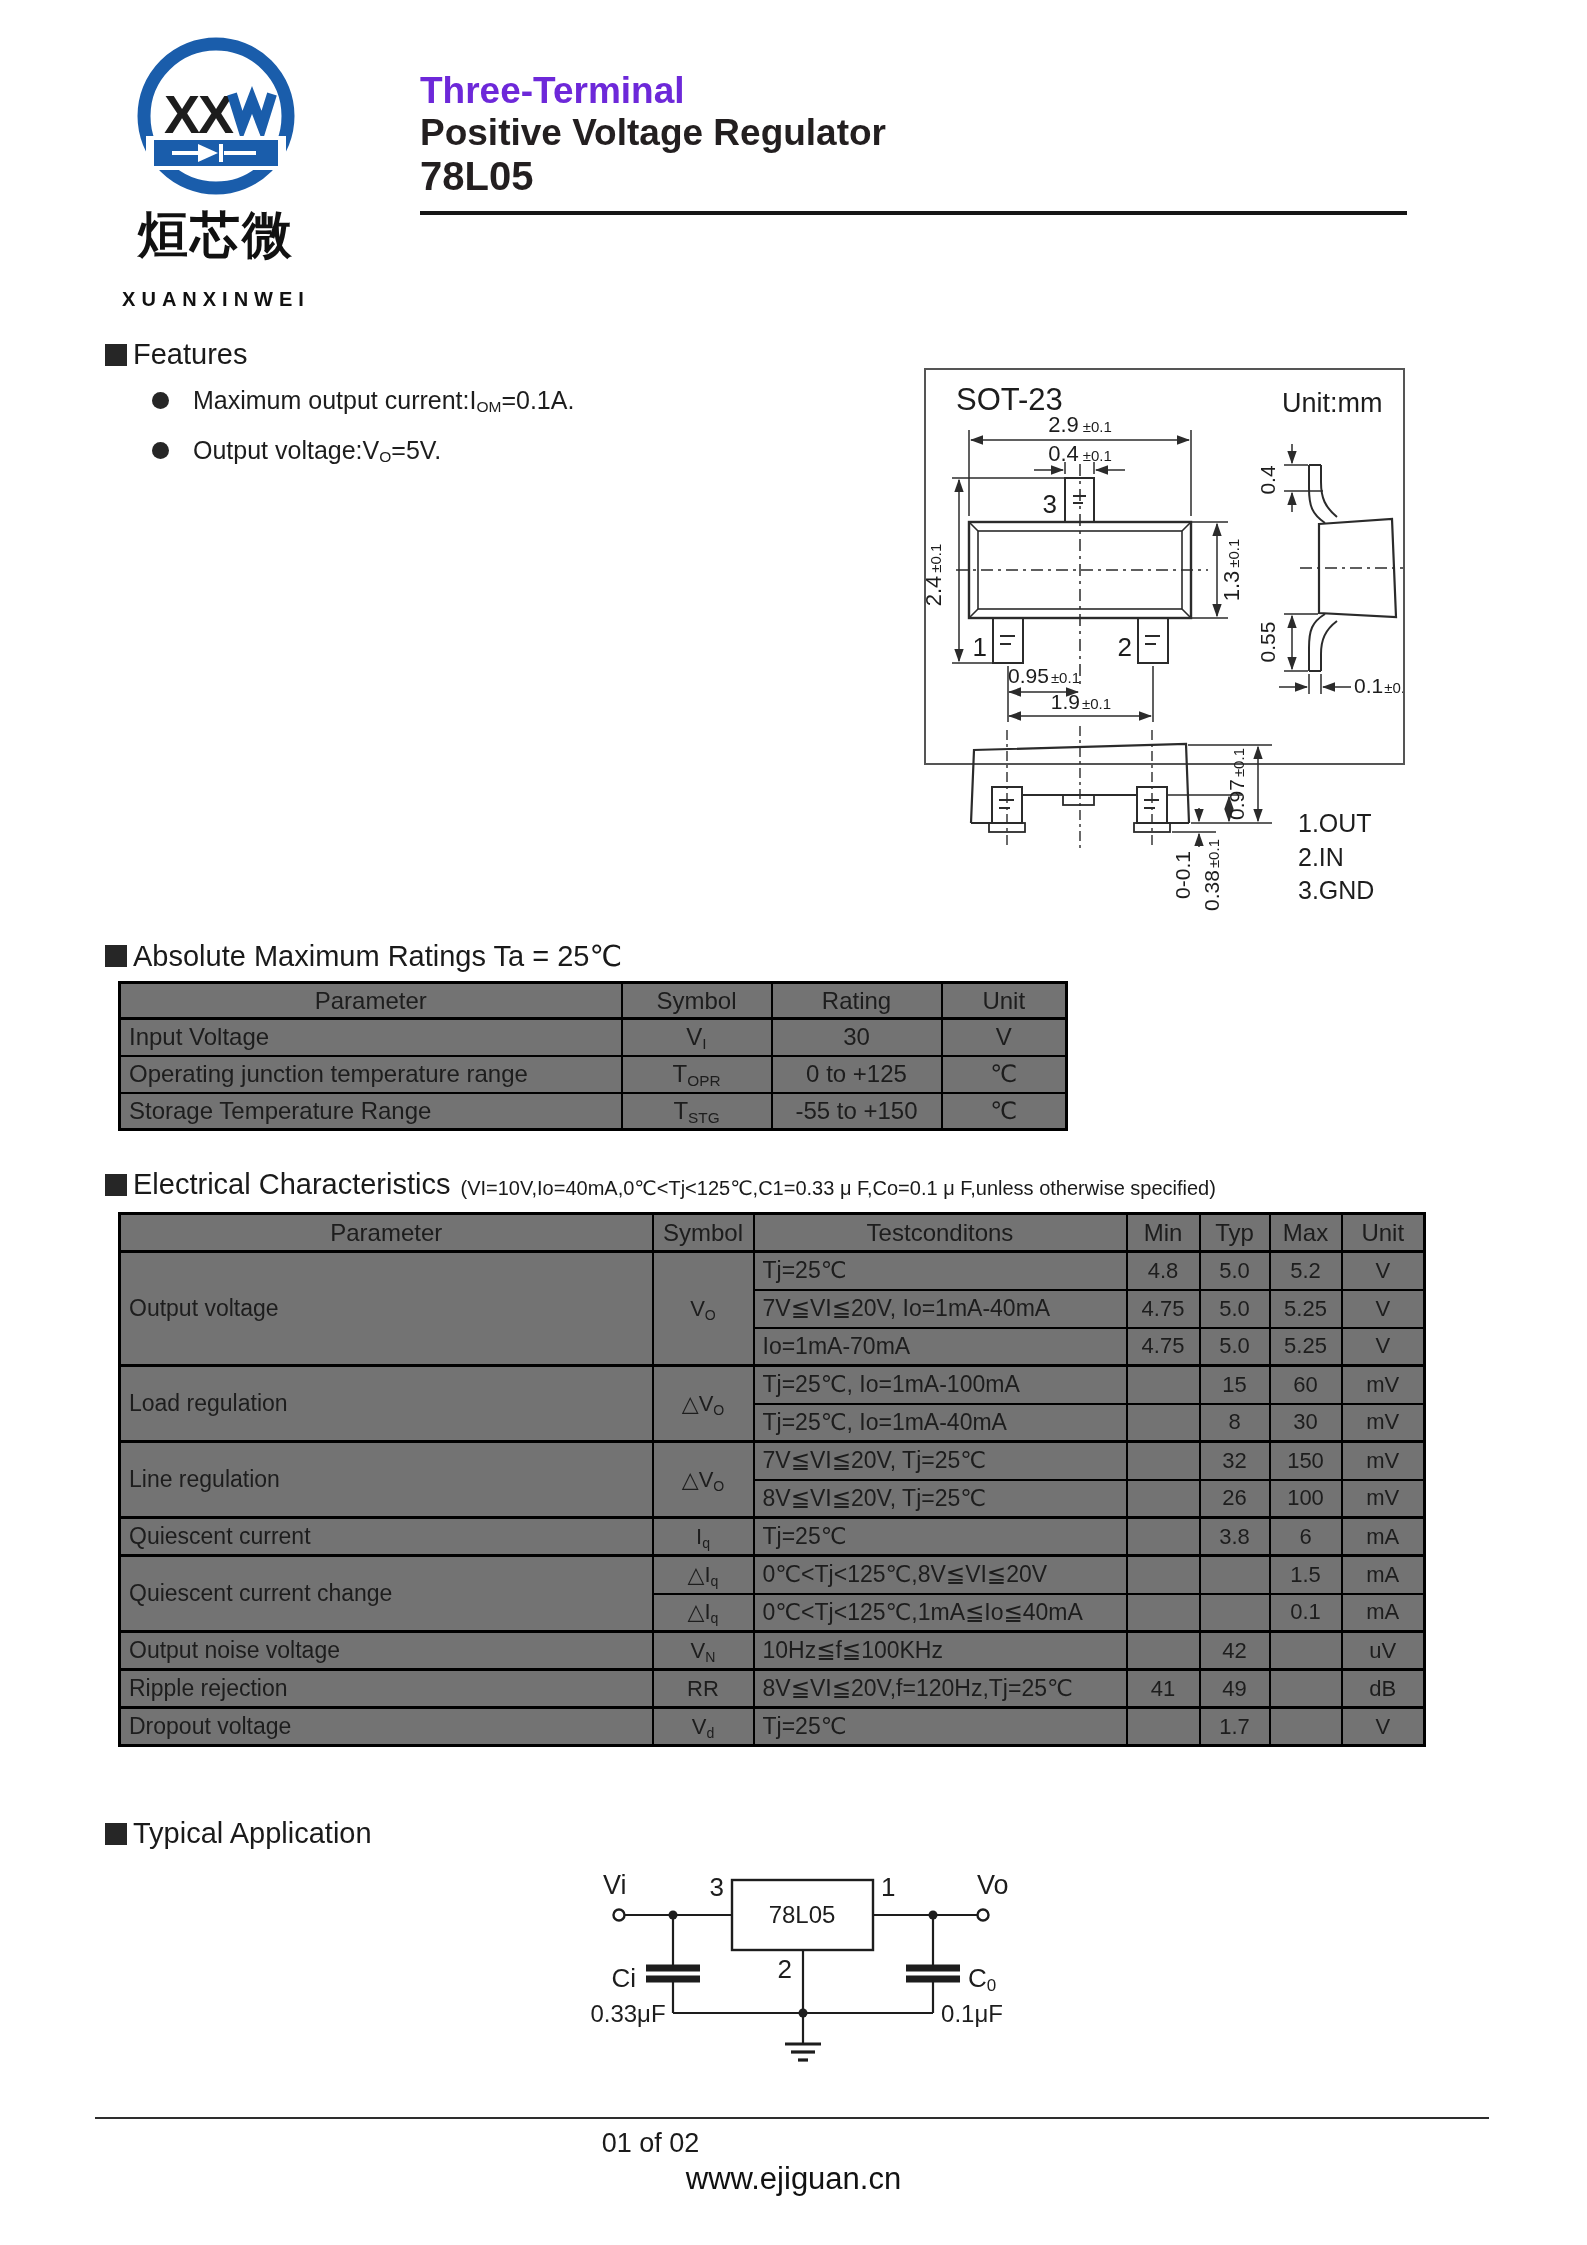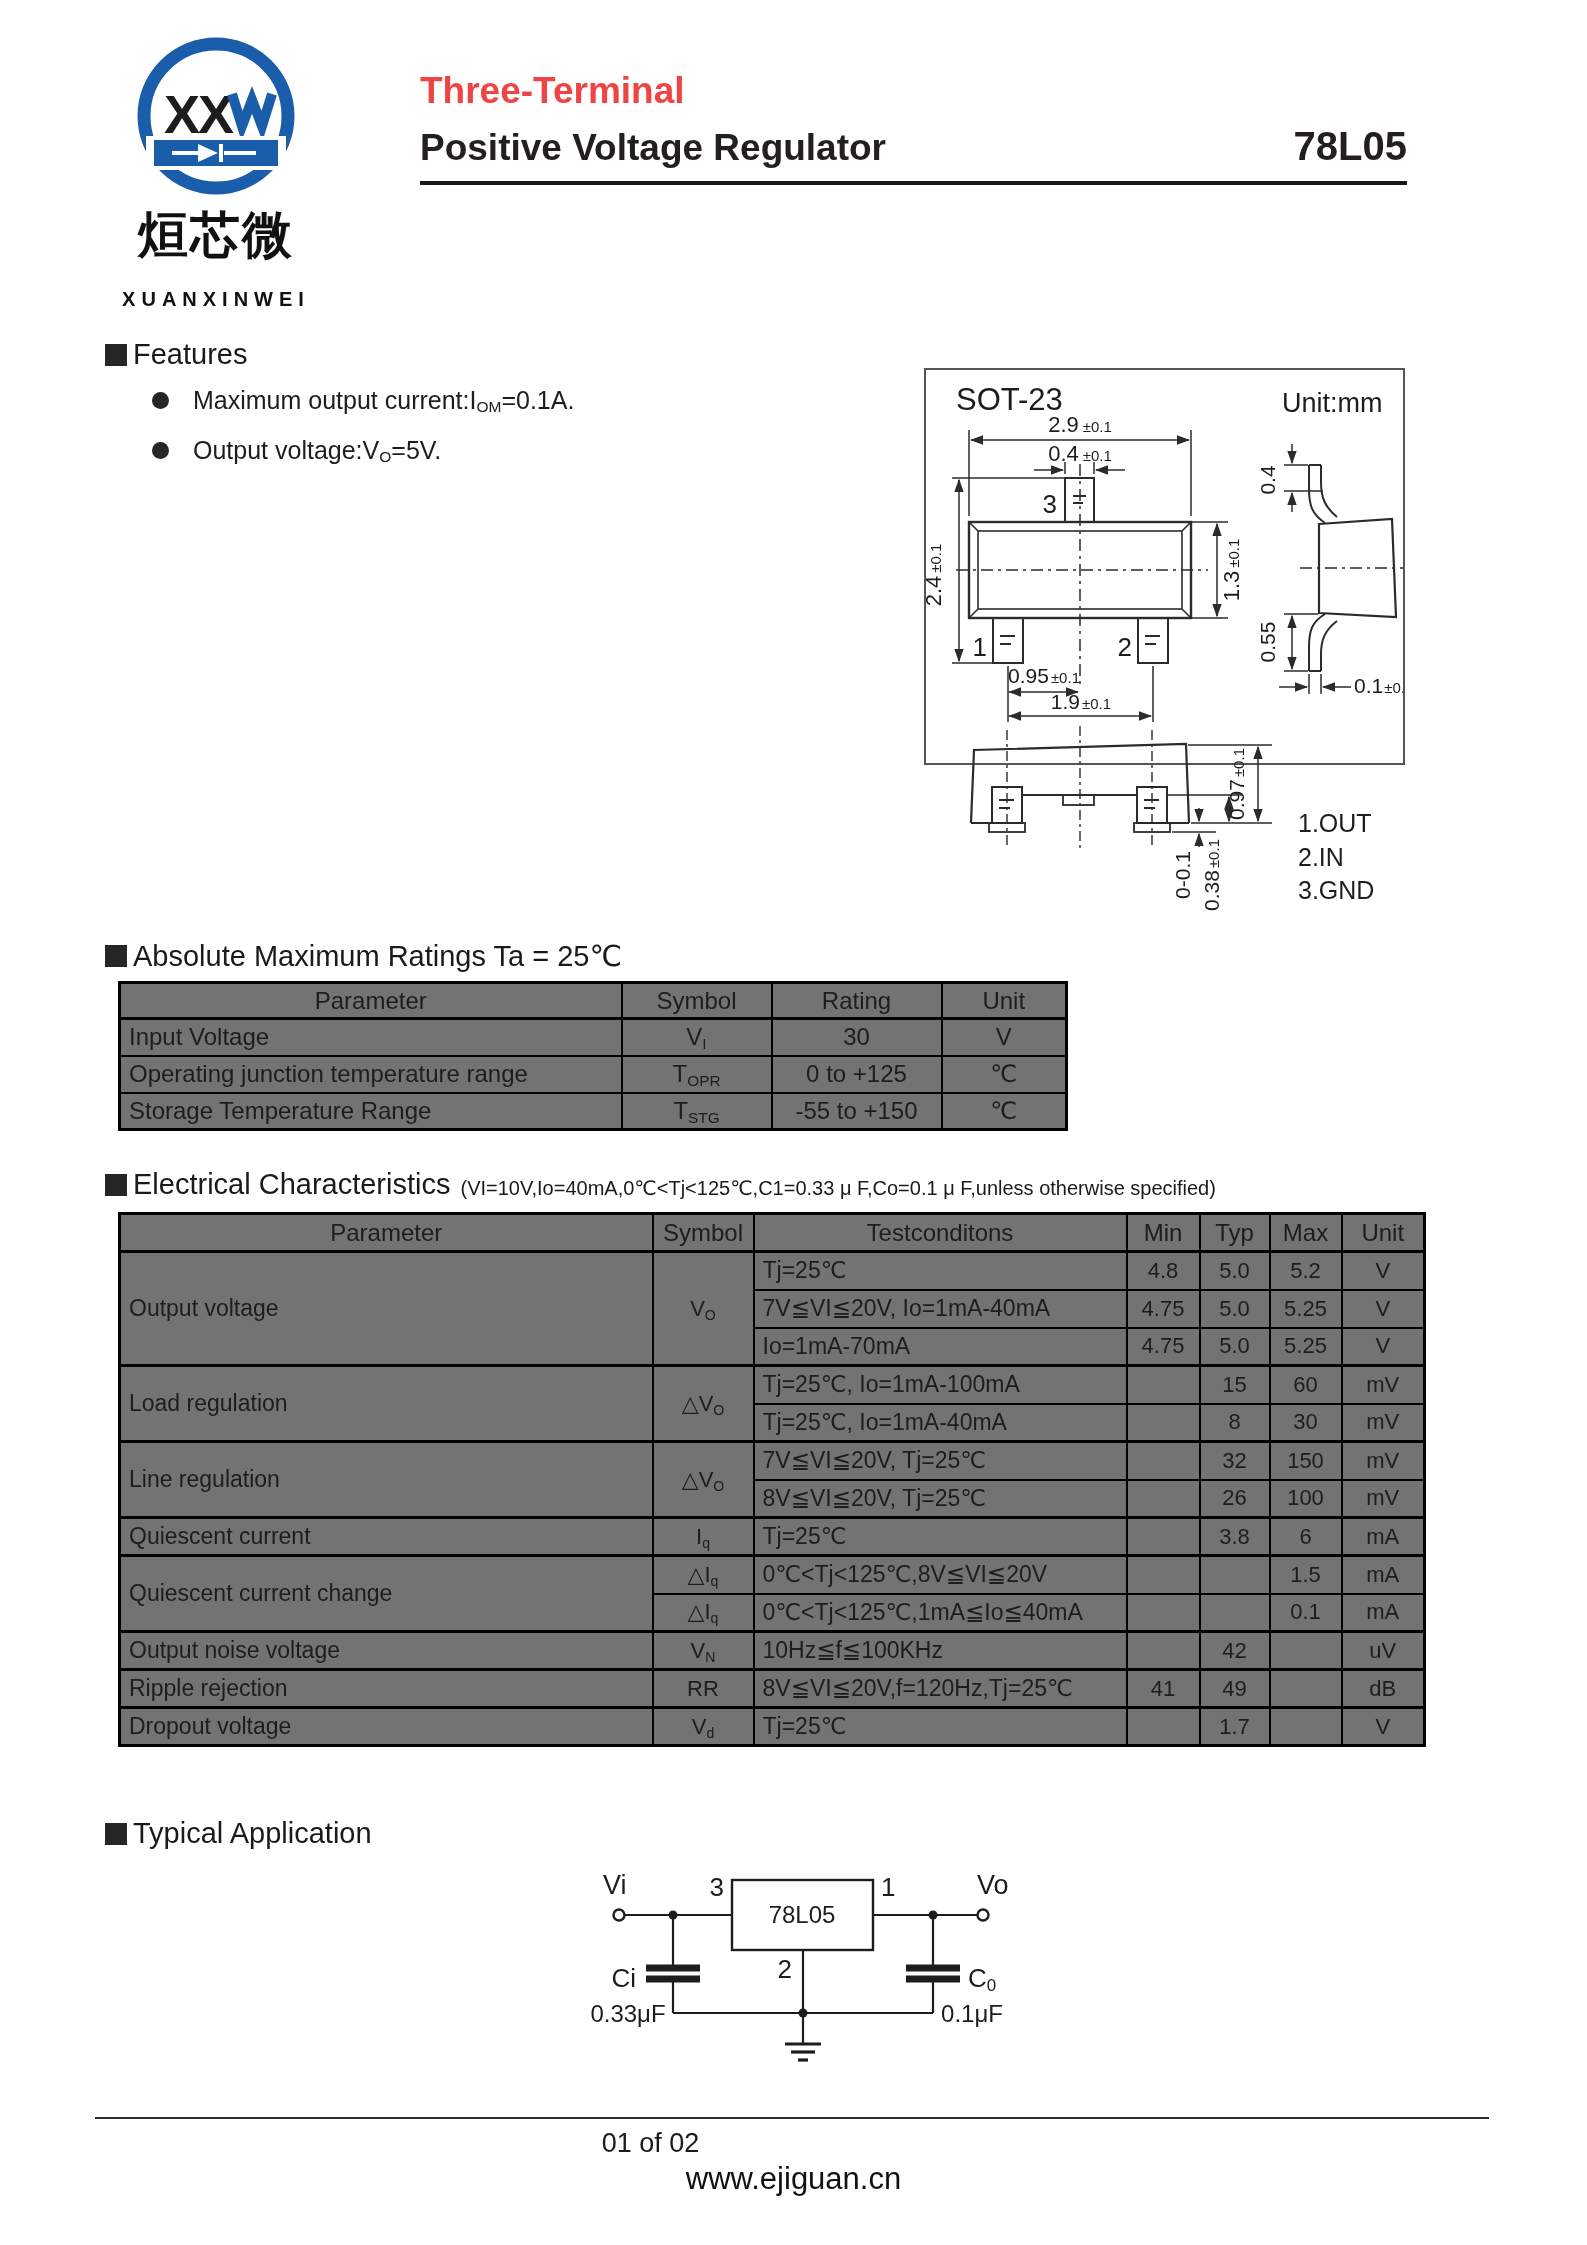--- a/index.html
+++ b/index.html
@@ -4,22 +4,22 @@
 <style>
   * { margin:0; padding:0; box-sizing:border-box; }
   body { background:#e8e8e8; font-family:"Liberation Sans","DejaVu Sans",sans-serif; color:#1d1d1d; }
   .page { position:relative; width:1587px; height:2245px; background:#ffffff; margin:0 auto; overflow:hidden; }
 
   
   .logo-block { position:absolute; left:118px; top:34px; width:196px; text-align:center; }
   .logo-cn { font-size:50px; font-weight:700; letter-spacing:2px; margin-top:0px; color:#111; }
   .logo-rom { font-size:20px; letter-spacing:6px; margin-top:19px; color:#111; font-weight:700;}
   .title-block { position:absolute; left:420px; top:70px; width:987px; }
-  .t1 { font-size:37px; font-weight:700; color:#ef4444; }
-  .t2row { display:flex; justify-content:space-between; align-items:baseline; margin-top:12px; }
+  .t1 { font-size:37px; font-weight:700; color:#6d28d9; }
+  .t2row { display:flex; justify-content:space-between; align-items:baseline; margin-top:0;flex-direction:column; }
   .t2 { font-size:37px; font-weight:700; color:#231f20; }
   .pn { font-size:40px; font-weight:700; color:#231f20; }
   .trule { border-top:4px solid #161616; margin-top:12px; }
   .t3row { display:flex; justify-content:space-between; margin-top:10px; }
   .t3 { font-size:34px; color:#1d1d1d; }
 
   
   .sec { position:absolute; display:flex; align-items:center; gap:6px; }
   .sqr { width:22px; height:22px; background:#262626; flex:0 0 auto; }
   .sec-label { font-size:29px; color:#1a1a1a; }

